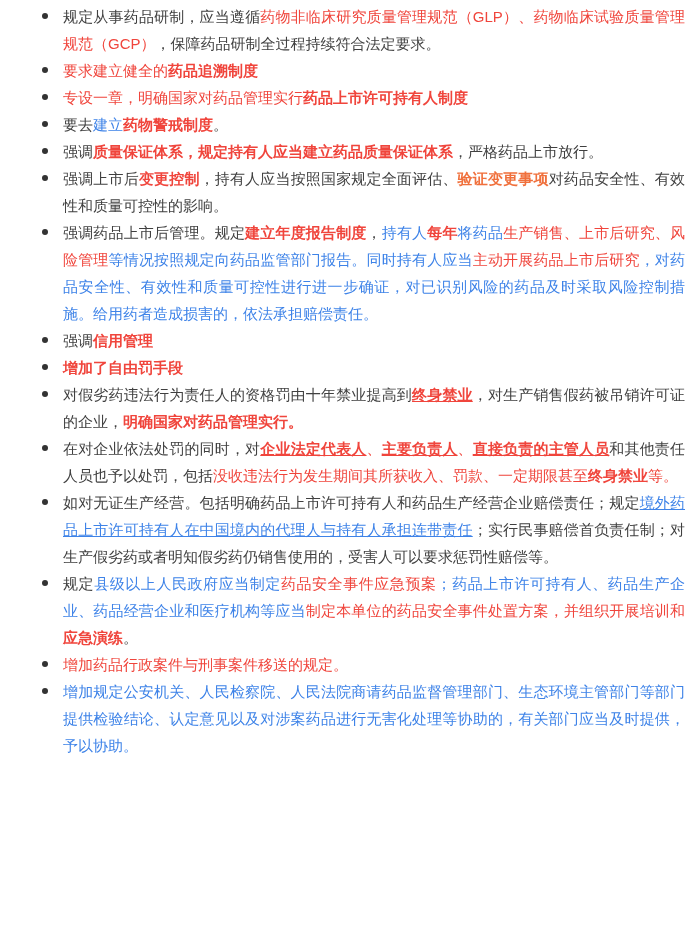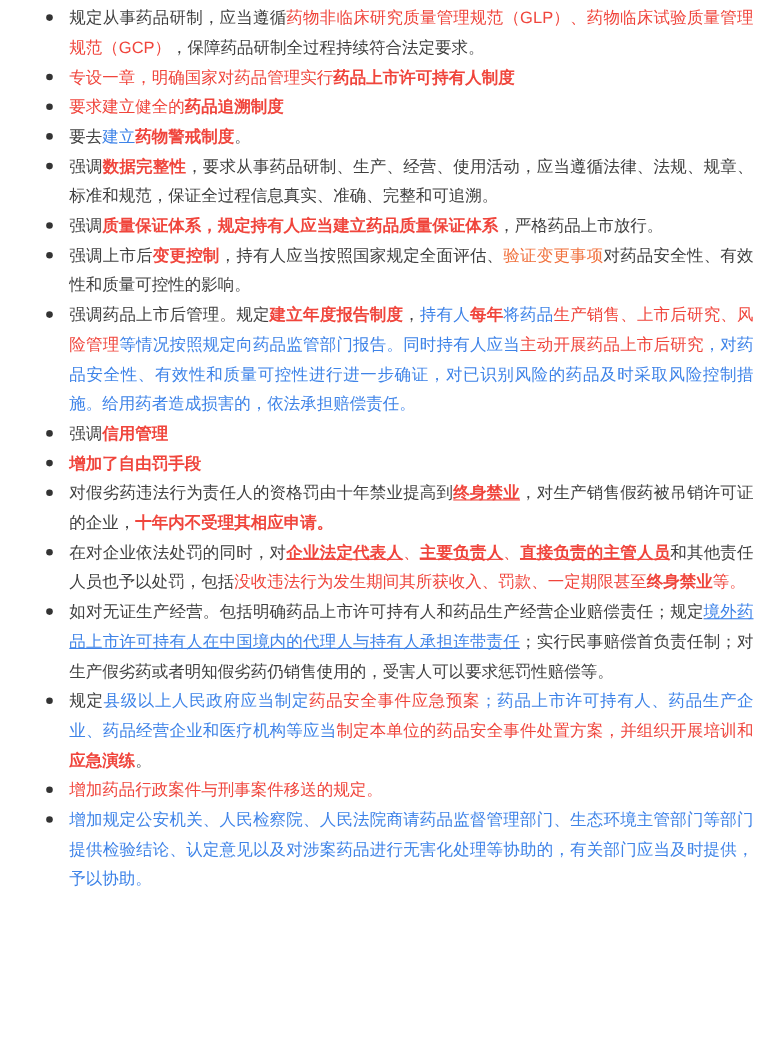--- a/index.html
+++ b/index.html
@@ -26,37 +26,36 @@
     top: 10px;
     width: 6px;
     height: 6px;
     border-radius: 50%;
     background: #333333;
   }
   .seg.plain { color: var(--text, #404040); }
   .seg.red { color: var(--red, #f0453c); }
   .seg.red-bold { color: var(--red, #f0453c); font-weight: bold; }
   .seg.red-bold-underline { color: var(--red, #f0453c); font-weight: bold; text-decoration: underline; }
-  .seg.orange-bold { color: var(--orange, #f0703c); font-weight: normal; }
+  .seg.orange-bold { color: var(--orange, #f0703c); font-weight: bold; }
   .seg.blue { color: var(--blue, #3e83e8); }
   .seg.blue-underline { color: var(--blue, #3e83e8); text-decoration: underline; }
 </style>
 </head>
 <body>
 
 <ul class="bullet-list">
     <li><span class="seg plain">规定从事药品研制，应当遵循</span><span class="seg red">药物非临床研究质量管理规范（GLP）、药物临床试验质量管理规范（GCP）</span><span class="seg plain">，保障药品研制全过程持续符合法定要求。</span></li>
+    <li><span class="seg red">要求建立健全的</span><span class="seg red-bold">药品追溯制度</span></li>
     <li><span class="seg red">专设一章，明确国家对药品管理实行</span><span class="seg red-bold">药品上市许可持有人制度</span></li>
-    <li><span class="seg red">要求建立健全的</span><span class="seg red-bold">药品追溯制度</span></li>
     <li><span class="seg plain">要去</span><span class="seg blue">建立</span><span class="seg red-bold">药物警戒制度</span><span class="seg plain">。</span></li>
-    <li><span class="seg plain">强调</span><span class="seg red-bold">数据完整性</span><span class="seg plain">，要求从事药品研制、生产、经营、使用活动，应当遵循法律、法规、规章、标准和规范，保证全过程信息真实、准确、完整和可追溯。</span></li>
     <li><span class="seg plain">强调</span><span class="seg red-bold">质量保证体系，规定持有人应当建立药品质量保证体系</span><span class="seg plain">，严格药品上市放行。</span></li>
     <li><span class="seg plain">强调上市后</span><span class="seg red-bold">变更控制</span><span class="seg plain">，持有人应当按照国家规定全面评估、</span><span class="seg orange-bold">验证变更事项</span><span class="seg plain">对药品安全性、有效性和质量可控性的影响。</span></li>
     <li><span class="seg plain">强调药品上市后管理。规定</span><span class="seg red-bold">建立年度报告制度</span><span class="seg plain">，</span><span class="seg blue">持有人</span><span class="seg red-bold">每年</span><span class="seg blue">将药品</span><span class="seg red">生产销售、上市后研究、风险管理</span><span class="seg blue">等情况按照规定向药品监管部门报告。同时持有人应当</span><span class="seg red">主动开展药品上市后研究</span><span class="seg blue">，对药品安全性、有效性和质量可控性进行进一步确证，对已识别风险的药品及时采取风险控制措施。给用药者造成损害的，依法承担赔偿责任。</span></li>
     <li><span class="seg plain">强调</span><span class="seg red-bold">信用管理</span></li>
     <li><span class="seg red-bold">增加了自由罚手段</span></li>
-    <li><span class="seg plain">对假劣药违法行为责任人的资格罚由十年禁业提高到</span><span class="seg red-bold-underline">终身禁业</span><span class="seg plain">，对生产销售假药被吊销许可证的企业，</span><span class="seg red-bold">十年内不受理其相应申请。</span></li>
+    <li><span class="seg plain">对假劣药违法行为责任人的资格罚由十年禁业提高到</span><span class="seg red-bold-underline">终身禁业</span><span class="seg plain">，对生产销售假药被吊销许可证的企业，</span><span class="seg red-bold">明确国家对药品管理实行。</span></li>
     <li><span class="seg plain">在对企业依法处罚的同时，对</span><span class="seg red-bold-underline">企业法定代表人</span><span class="seg red">、</span><span class="seg red-bold-underline">主要负责人</span><span class="seg red">、</span><span class="seg red-bold-underline">直接负责的主管人员</span><span class="seg plain">和其他责任人员也予以处罚，包括</span><span class="seg red">没收违法行为发生期间其所获收入、罚款、一定期限甚至</span><span class="seg red-bold">终身禁业</span><span class="seg red">等。</span></li>
     <li><span class="seg plain">如对无证生产经营。包括明确药品上市许可持有人和药品生产经营企业赔偿责任；规定</span><span class="seg blue-underline">境外药品上市许可持有人在中国境内的代理人与持有人承担连带责任</span><span class="seg plain">；实行民事赔偿首负责任制；对生产假劣药或者明知假劣药仍销售使用的，受害人可以要求惩罚性赔偿等。</span></li>
     <li><span class="seg plain">规定</span><span class="seg blue">县级以上人民政府应当制定</span><span class="seg red">药品安全事件应急预案</span><span class="seg blue">；药品上市许可持有人、药品生产企业、药品经营企业和医疗机构等应当</span><span class="seg red">制定本单位的药品安全事件处置方案</span><span class="seg red">，并组织开展培训和</span><span class="seg red-bold">应急演练</span><span class="seg plain">。</span></li>
     <li><span class="seg red">增加药品行政案件与刑事案件移送的规定。</span></li>
     <li><span class="seg blue">增加规定公安机关、人民检察院、人民法院商请药品监督管理部门、生态环境主管部门等部门提供检验结论、认定意见以及对涉案药品进行无害化处理等协助的，有关部门应当及时提供，予以协助。</span></li>
   </ul>
 
 </body></html>

